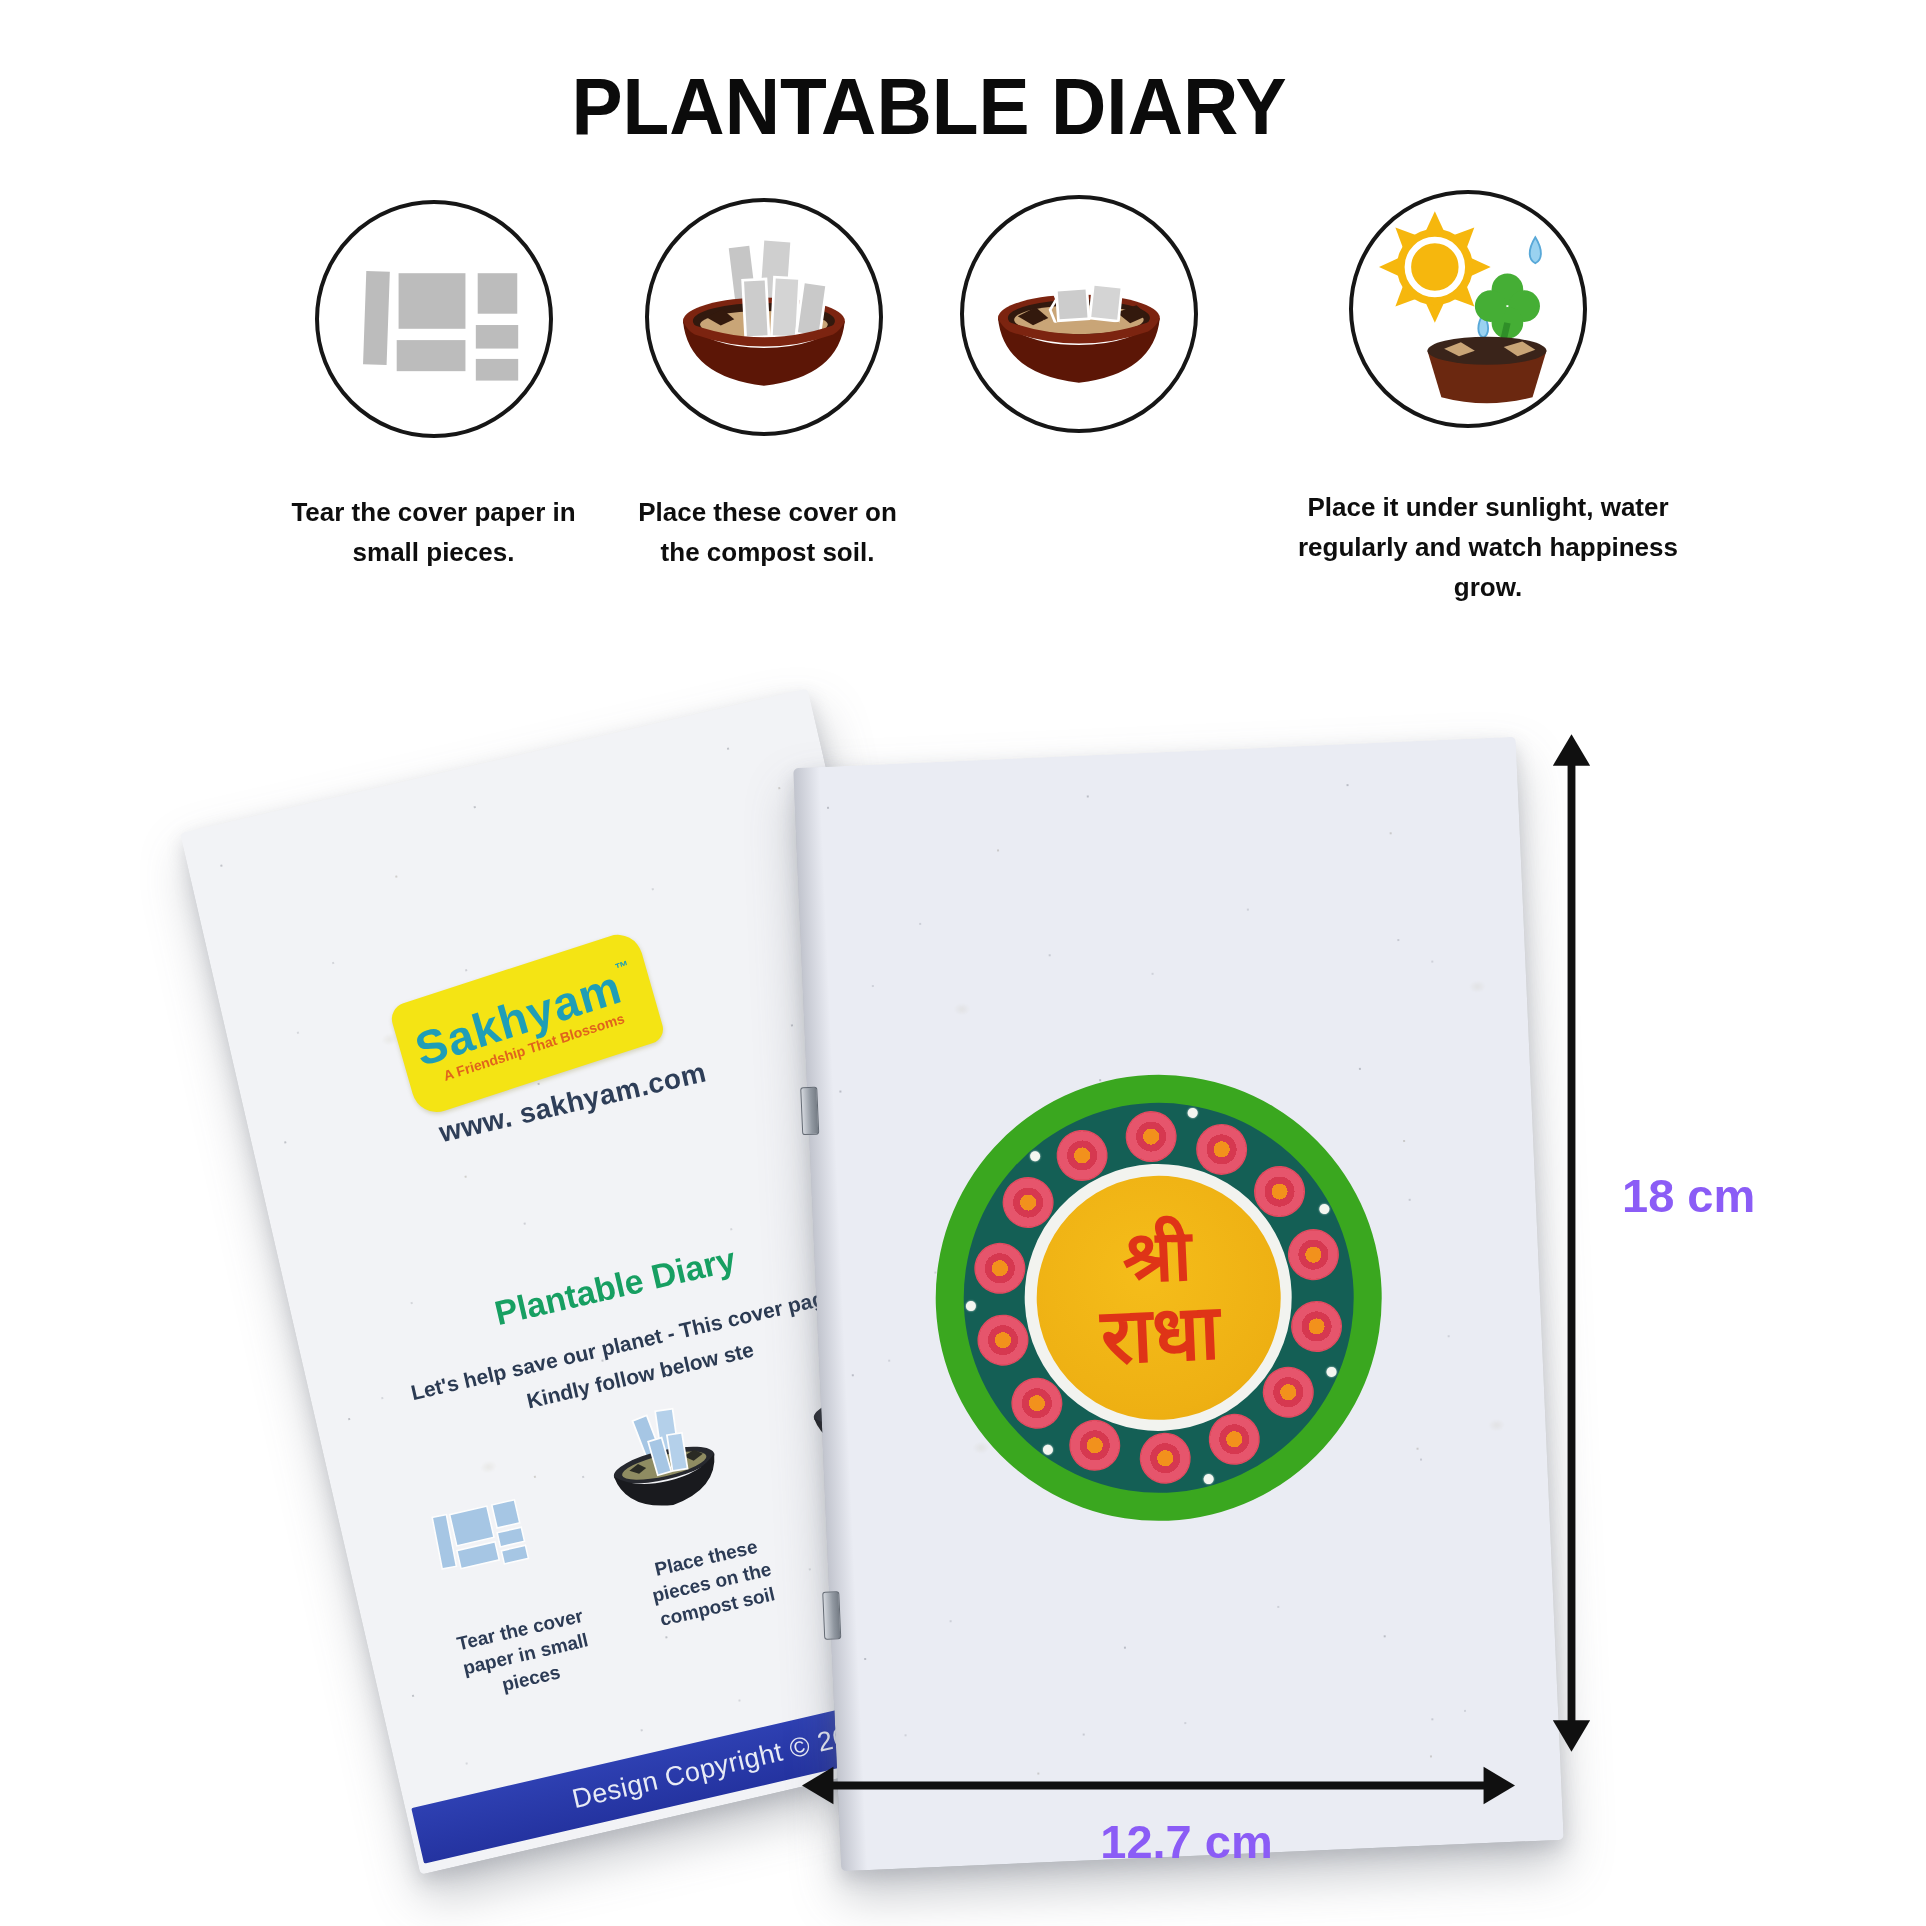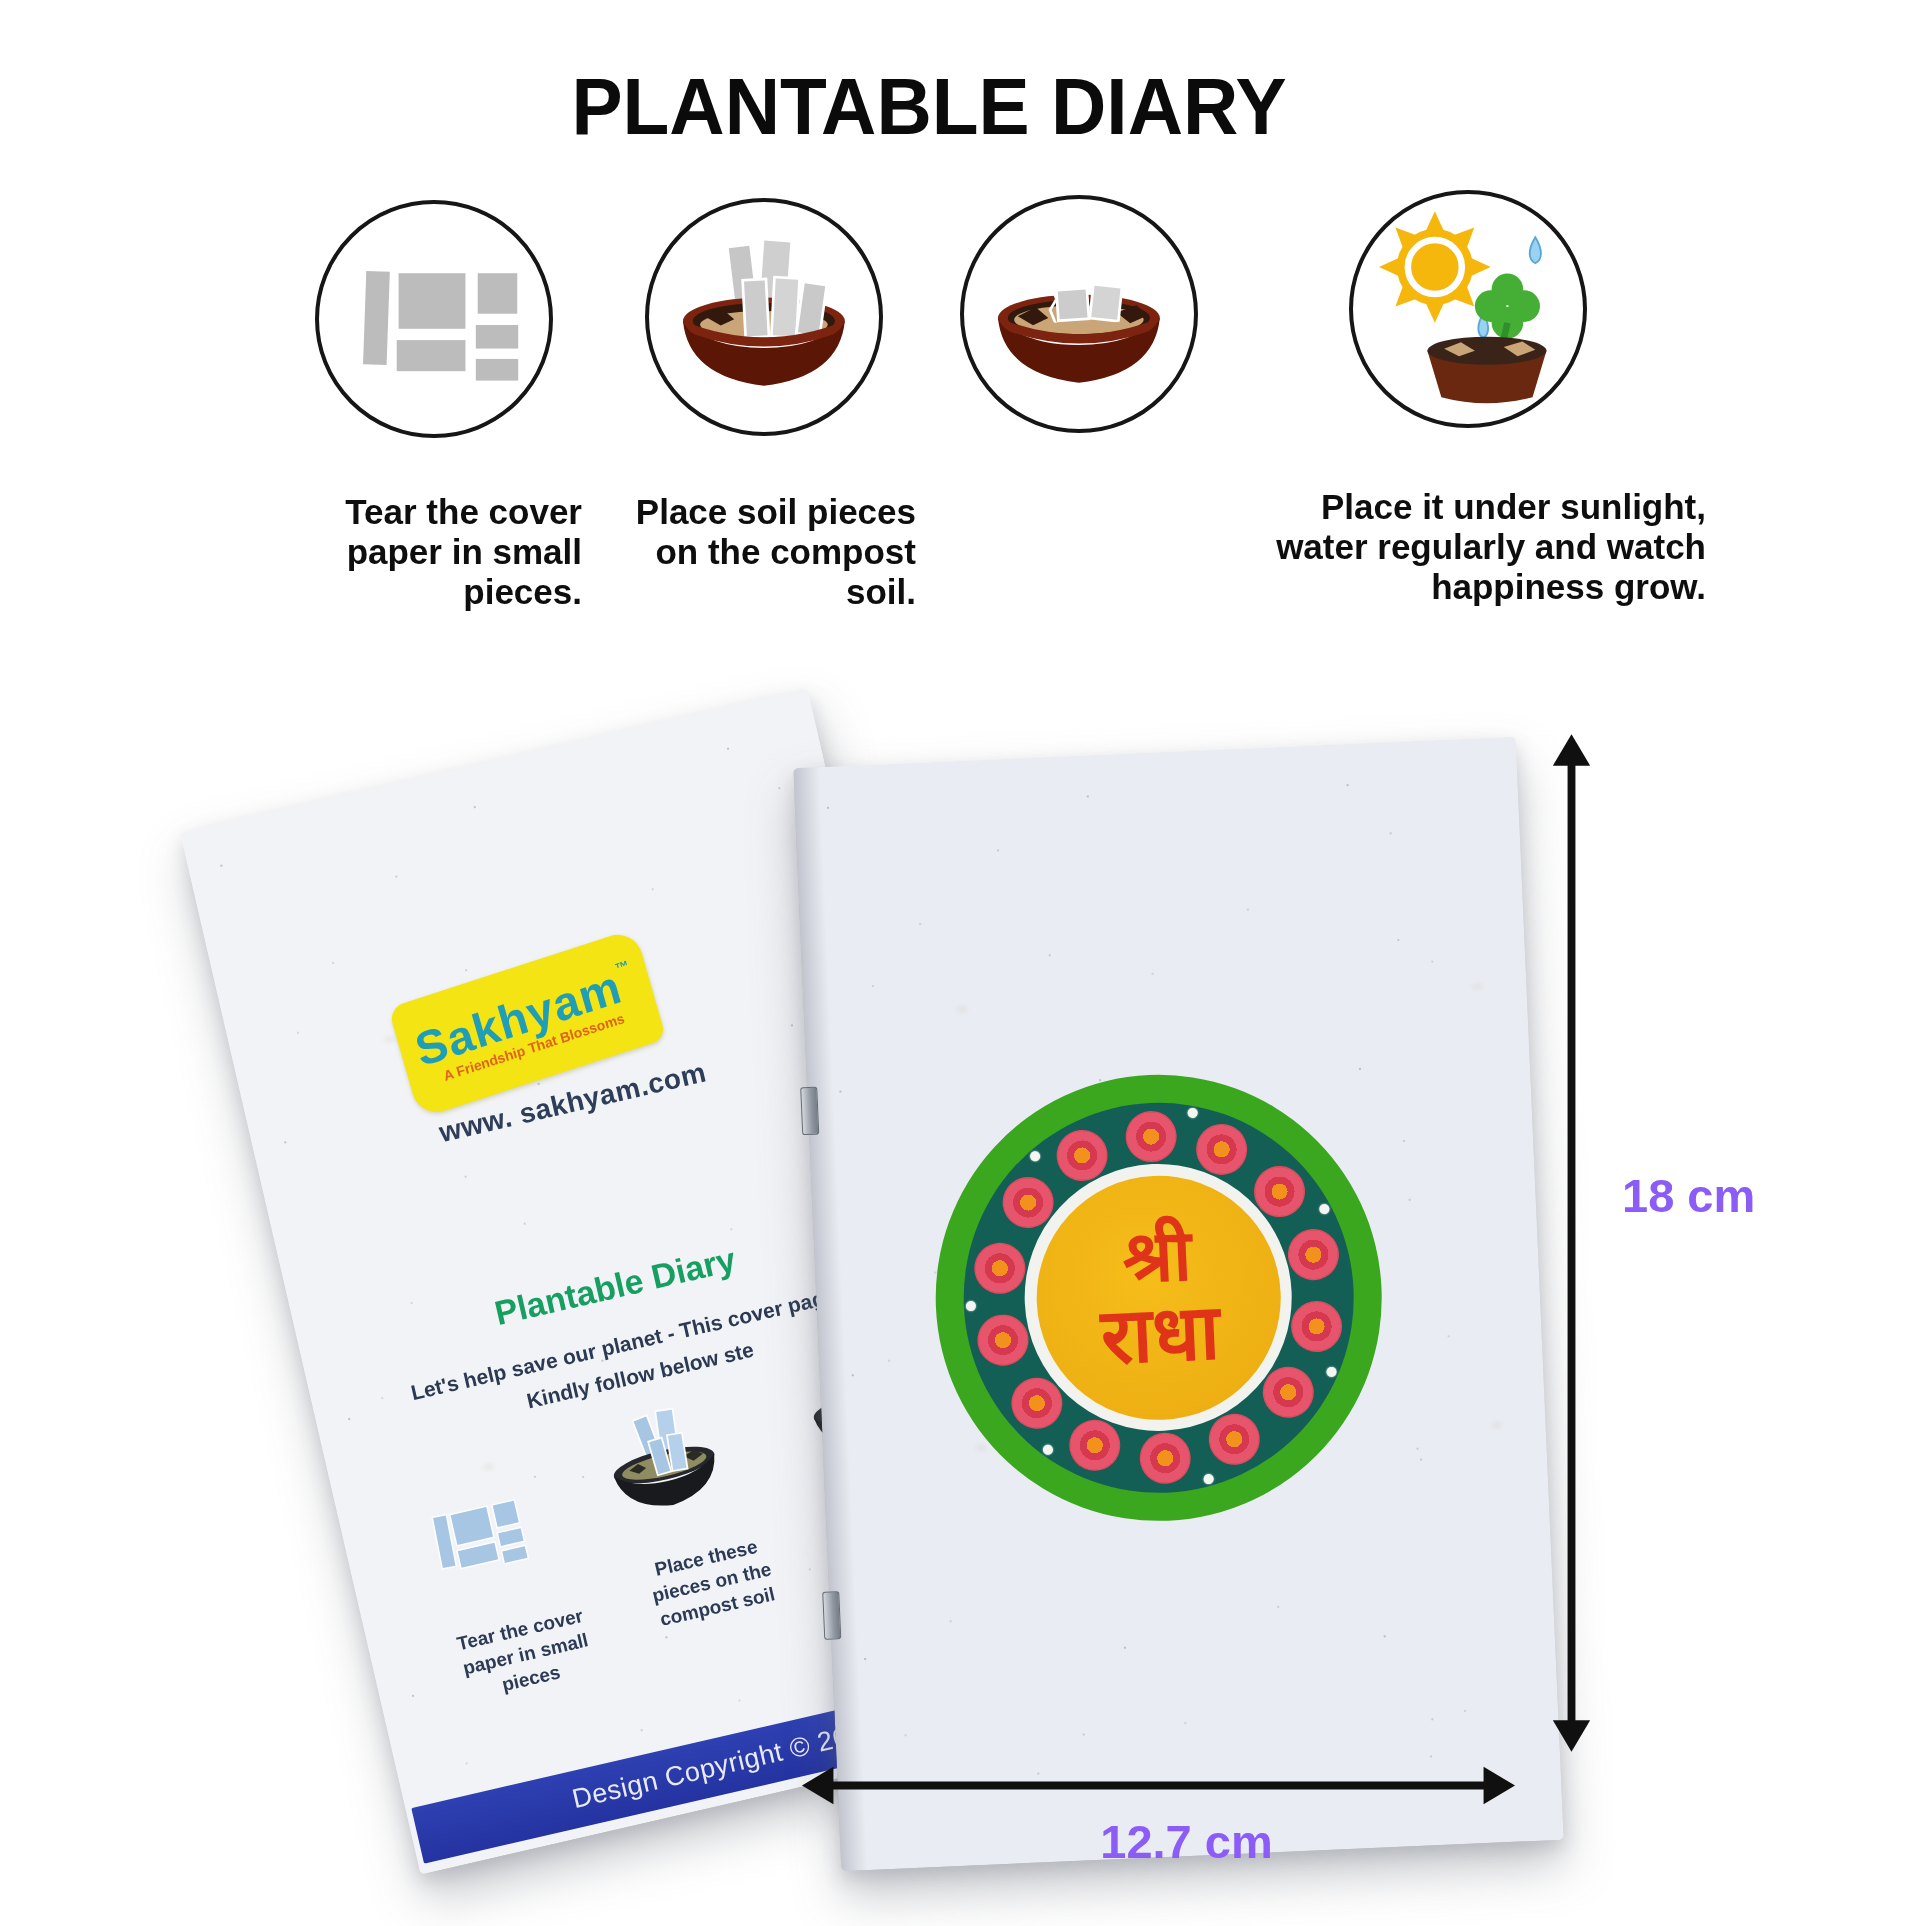--- a/index.html
+++ b/index.html
@@ -17,21 +17,21 @@
   .step-circle{
     position:absolute;width:238px;height:238px;border-radius:50%;
     border:4px solid #161616;background:#fff;display:flex;align-items:center;justify-content:center;
     box-sizing:border-box;
   }
   .step-circle svg{width:86%;height:86%;}
   .c1{left:315px;top:200px;} .c2{left:645px;top:198px;}
   .c3{left:960px;top:195px;} .c4{left:1349px;top:190px;border:none;}
   .c4::before{content:"";position:absolute;inset:0;border:4px solid #161616;border-radius:50%;}
   .step-caption{
-    position:absolute;text-align:right;font-weight:700;font-size:35px;line-height:40px;color:#0e0e0e;
+    position:absolute;text-align:center;font-weight:700;font-size:26px;line-height:40px;color:#0e0e0e;
   }
   .t1{left:285px;top:492px;width:297px;}
   .t2{left:619px;top:492px;width:297px;}
   .t3{left:934px;top:498px;width:302px;}
   .t4{left:1270px;top:487px;width:436px;}
   
   .paper{
     position:absolute;box-sizing:border-box;border-radius:5px;
     background-image:
       radial-gradient(2px 2px at 33px 41px, rgba(45,50,65,.55), transparent 65%),
@@ -190,21 +190,21 @@
       </g>
       <path d="M152,122 q-6,28 -12,42" stroke="#2f8f28" stroke-width="7" fill="none"></path>
       <path d="M66,152 h128 l-15,50 q-49,13 -98,0 z" fill="#6b2810"></path>
       <ellipse cx="130" cy="152" rx="64" ry="15" fill="#3a241a"></ellipse>
       <path d="M84,150 l18,-7 15,9 -17,6z" fill="#c9a577"></path>
       <path d="M148,148 l20,-6 14,9 -19,7z" fill="#c9a577"></path>
     </svg>
   </div>
 
   <div class="step-caption t1">Tear the cover paper in small pieces.</div>
-  <div class="step-caption t2">Place soil pieces on the compost soil.</div>
+  <div class="step-caption t2">Place these cover on the compost soil.</div>
   <div class="step-caption t4">Place it under sunlight, water regularly and watch happiness grow.</div>
 
   <div class="paper back-cover">
     <div class="logo-banner">
       <div>
         <span class="logo-brand">Sakhyam</span><span class="logo-tm">™</span>
       </div>
       <div class="logo-tagline">A Friendship That Blossoms</div>
     </div>
     <div class="website">www. sakhyam.com</div>

